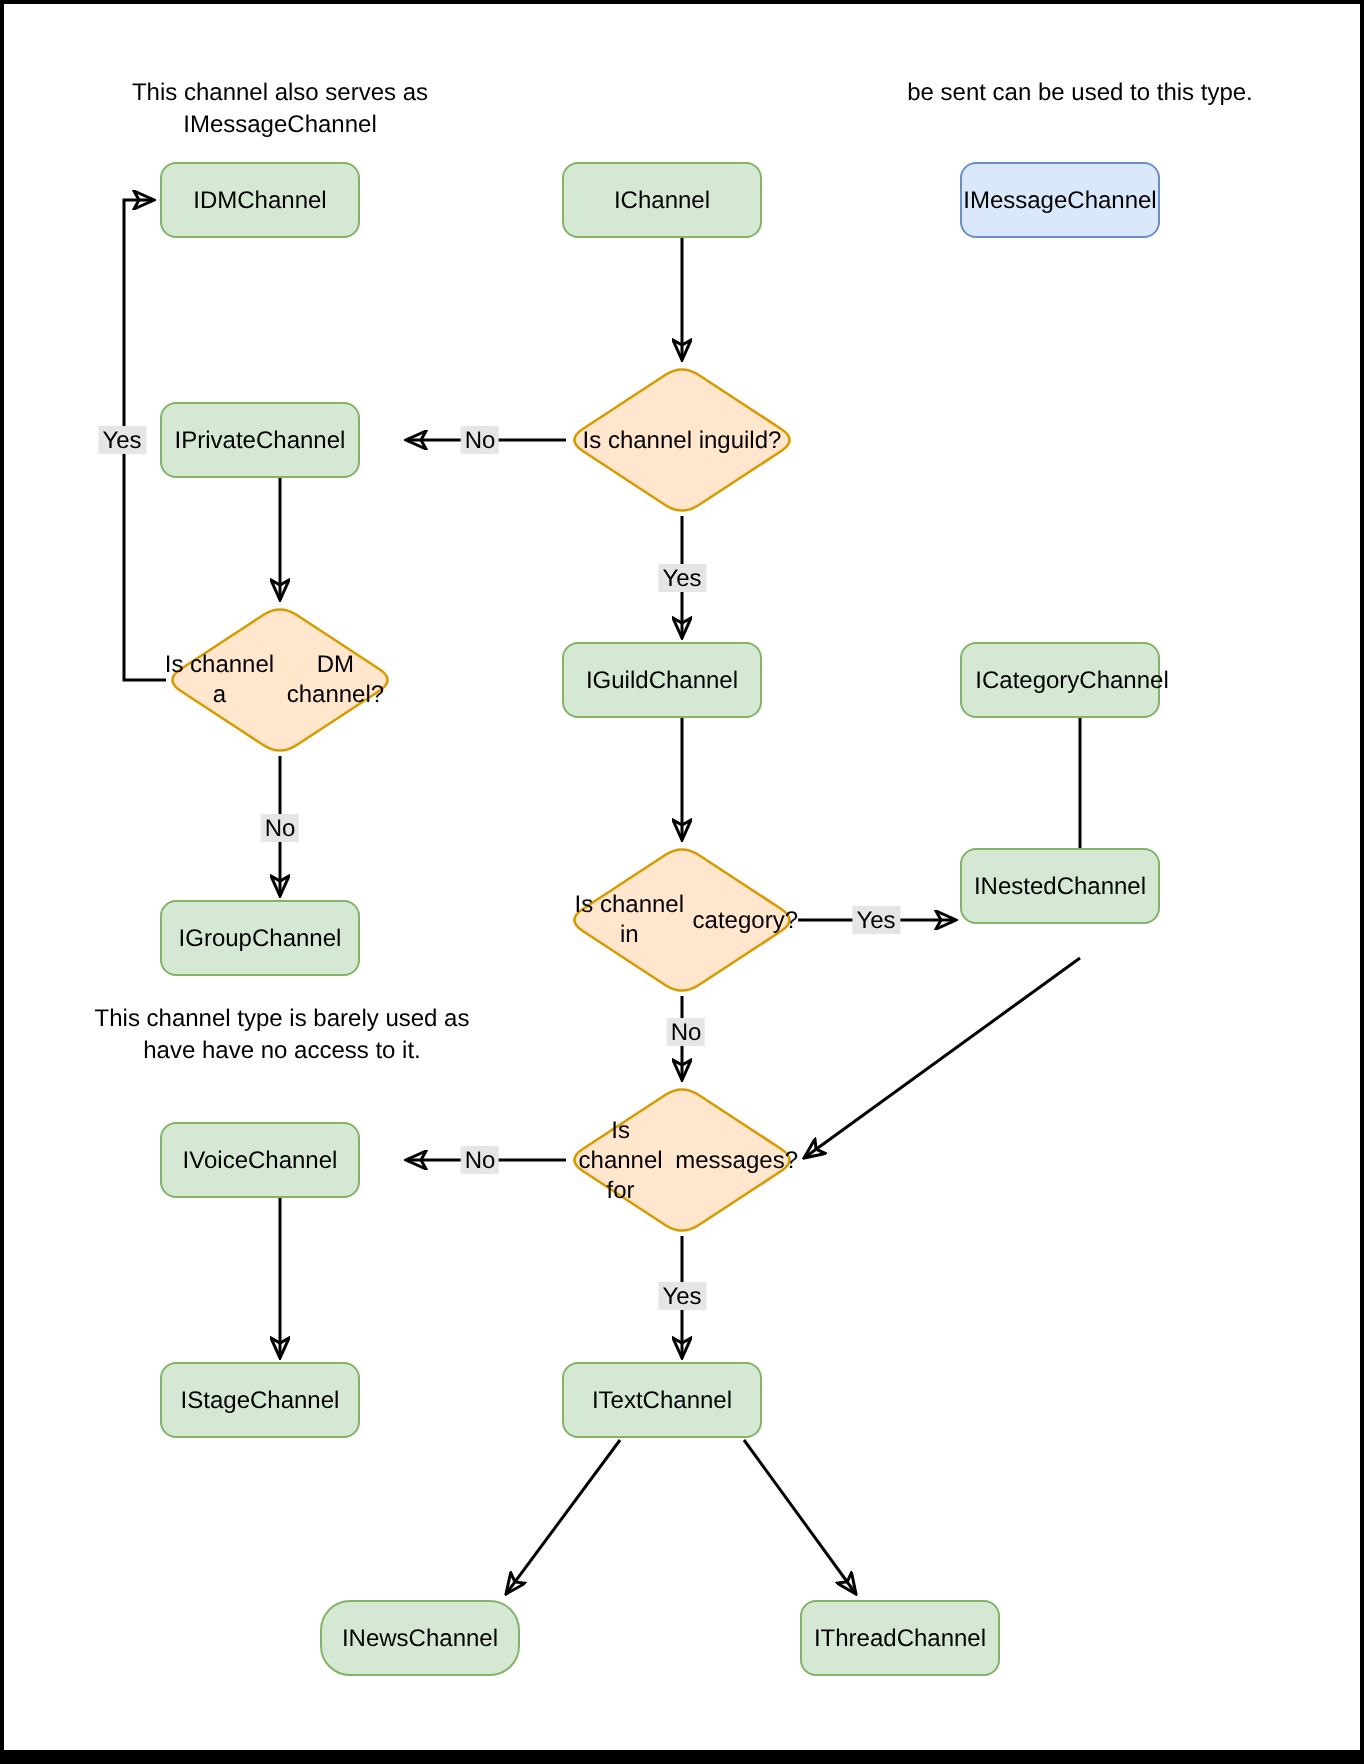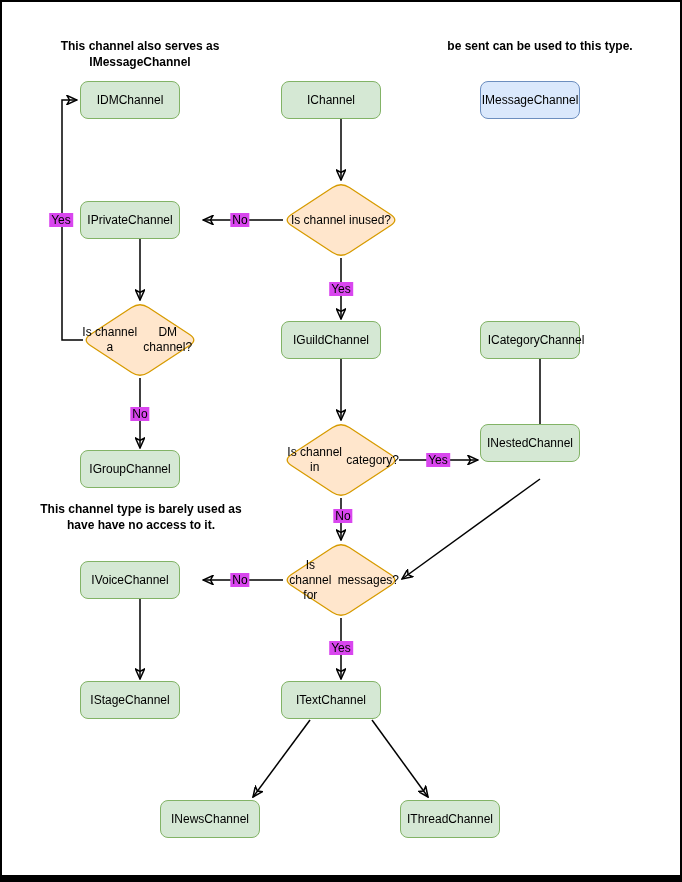--- a/index.html
+++ b/index.html
@@ -27,24 +27,24 @@
   .decision path { fill:var(--orange-fill,#ffe6cc); stroke:var(--orange-stroke,#d79b00); stroke-width:1.3; }
   .dtext {
     position:absolute; left:0; top:0; right:0; bottom:0;
     display:flex; flex-direction:row; align-items:center; justify-content:center;
     font-size:12px; line-height:15px; text-align:center;
   }
   .note {
     position:absolute; transform:translateX(-50%);
     font-size:12px; line-height:16px; text-align:center; white-space:nowrap;
   }
-  .note span { display:block;font-weight:bold; }
+  .note span { display:block; }
   .edge-label {
     position:absolute; transform:translate(-50%,-50%);
-    background:#d946ef; padding:0 2px; font-size:12px; line-height:14px;
+    background:#e5e5e5; padding:0 2px; font-size:12px; line-height:14px;
   }
 </style>
 </head>
 <body>
 
 <div id="page">
   <div id="canvas">
 
     <svg id="edges" width="682" height="882" viewBox="0 0 682 882">
       <defs>
@@ -86,30 +86,30 @@
     <div class="node green" style="left:281px; top:81px;">IChannel</div>
     <div class="node blue" style="left:480px; top:81px;">IMessageChannel</div>
     <div class="node green" style="left:80px; top:201px;">IPrivateChannel</div>
     <div class="node green" style="left:281px; top:321px;">IGuildChannel</div>
     <div class="node green" style="left:480px; top:321px;padding-left:12px;">ICategoryChannel</div>
     <div class="node green" style="left:80px; top:450px;">IGroupChannel</div>
     <div class="node green" style="left:480px; top:424px;">INestedChannel</div>
     <div class="node green" style="left:80px; top:561px;">IVoiceChannel</div>
     <div class="node green" style="left:80px; top:681px;">IStageChannel</div>
     <div class="node green" style="left:281px; top:681px;">ITextChannel</div>
-    <div class="node green" style="left:160px; top:800px;">INewsChannel</div>
+    <div class="node green" style="left:160px; top:800px;border-radius:15px;">INewsChannel</div>
     <div class="node green" style="left:400px; top:800px;">IThreadChannel</div>
 
     <div class="decision" style="left:283px; top:182px;">
       <svg width="116" height="76" viewBox="0 0 116 76">
         <path d="M49.6,5.5 Q58,0 66.4,5.5 L107.6,32.5 Q116,38 107.6,43.5 L66.4,70.5 Q58,76 49.6,70.5 L8.4,43.5 Q0,38 8.4,32.5 Z"></path>
       </svg>
       <div class="dtext">
         <span>Is channel in</span>
-        <span>used?</span>
+        <span>guild?</span>
       </div>
     </div>
     <div class="decision" style="left:82px; top:302px;">
       <svg width="116" height="76" viewBox="0 0 116 76">
         <path d="M49.6,5.5 Q58,0 66.4,5.5 L107.6,32.5 Q116,38 107.6,43.5 L66.4,70.5 Q58,76 49.6,70.5 L8.4,43.5 Q0,38 8.4,32.5 Z"></path>
       </svg>
       <div class="dtext">
         <span>Is channel a</span>
         <span>DM channel?</span>
       </div>

